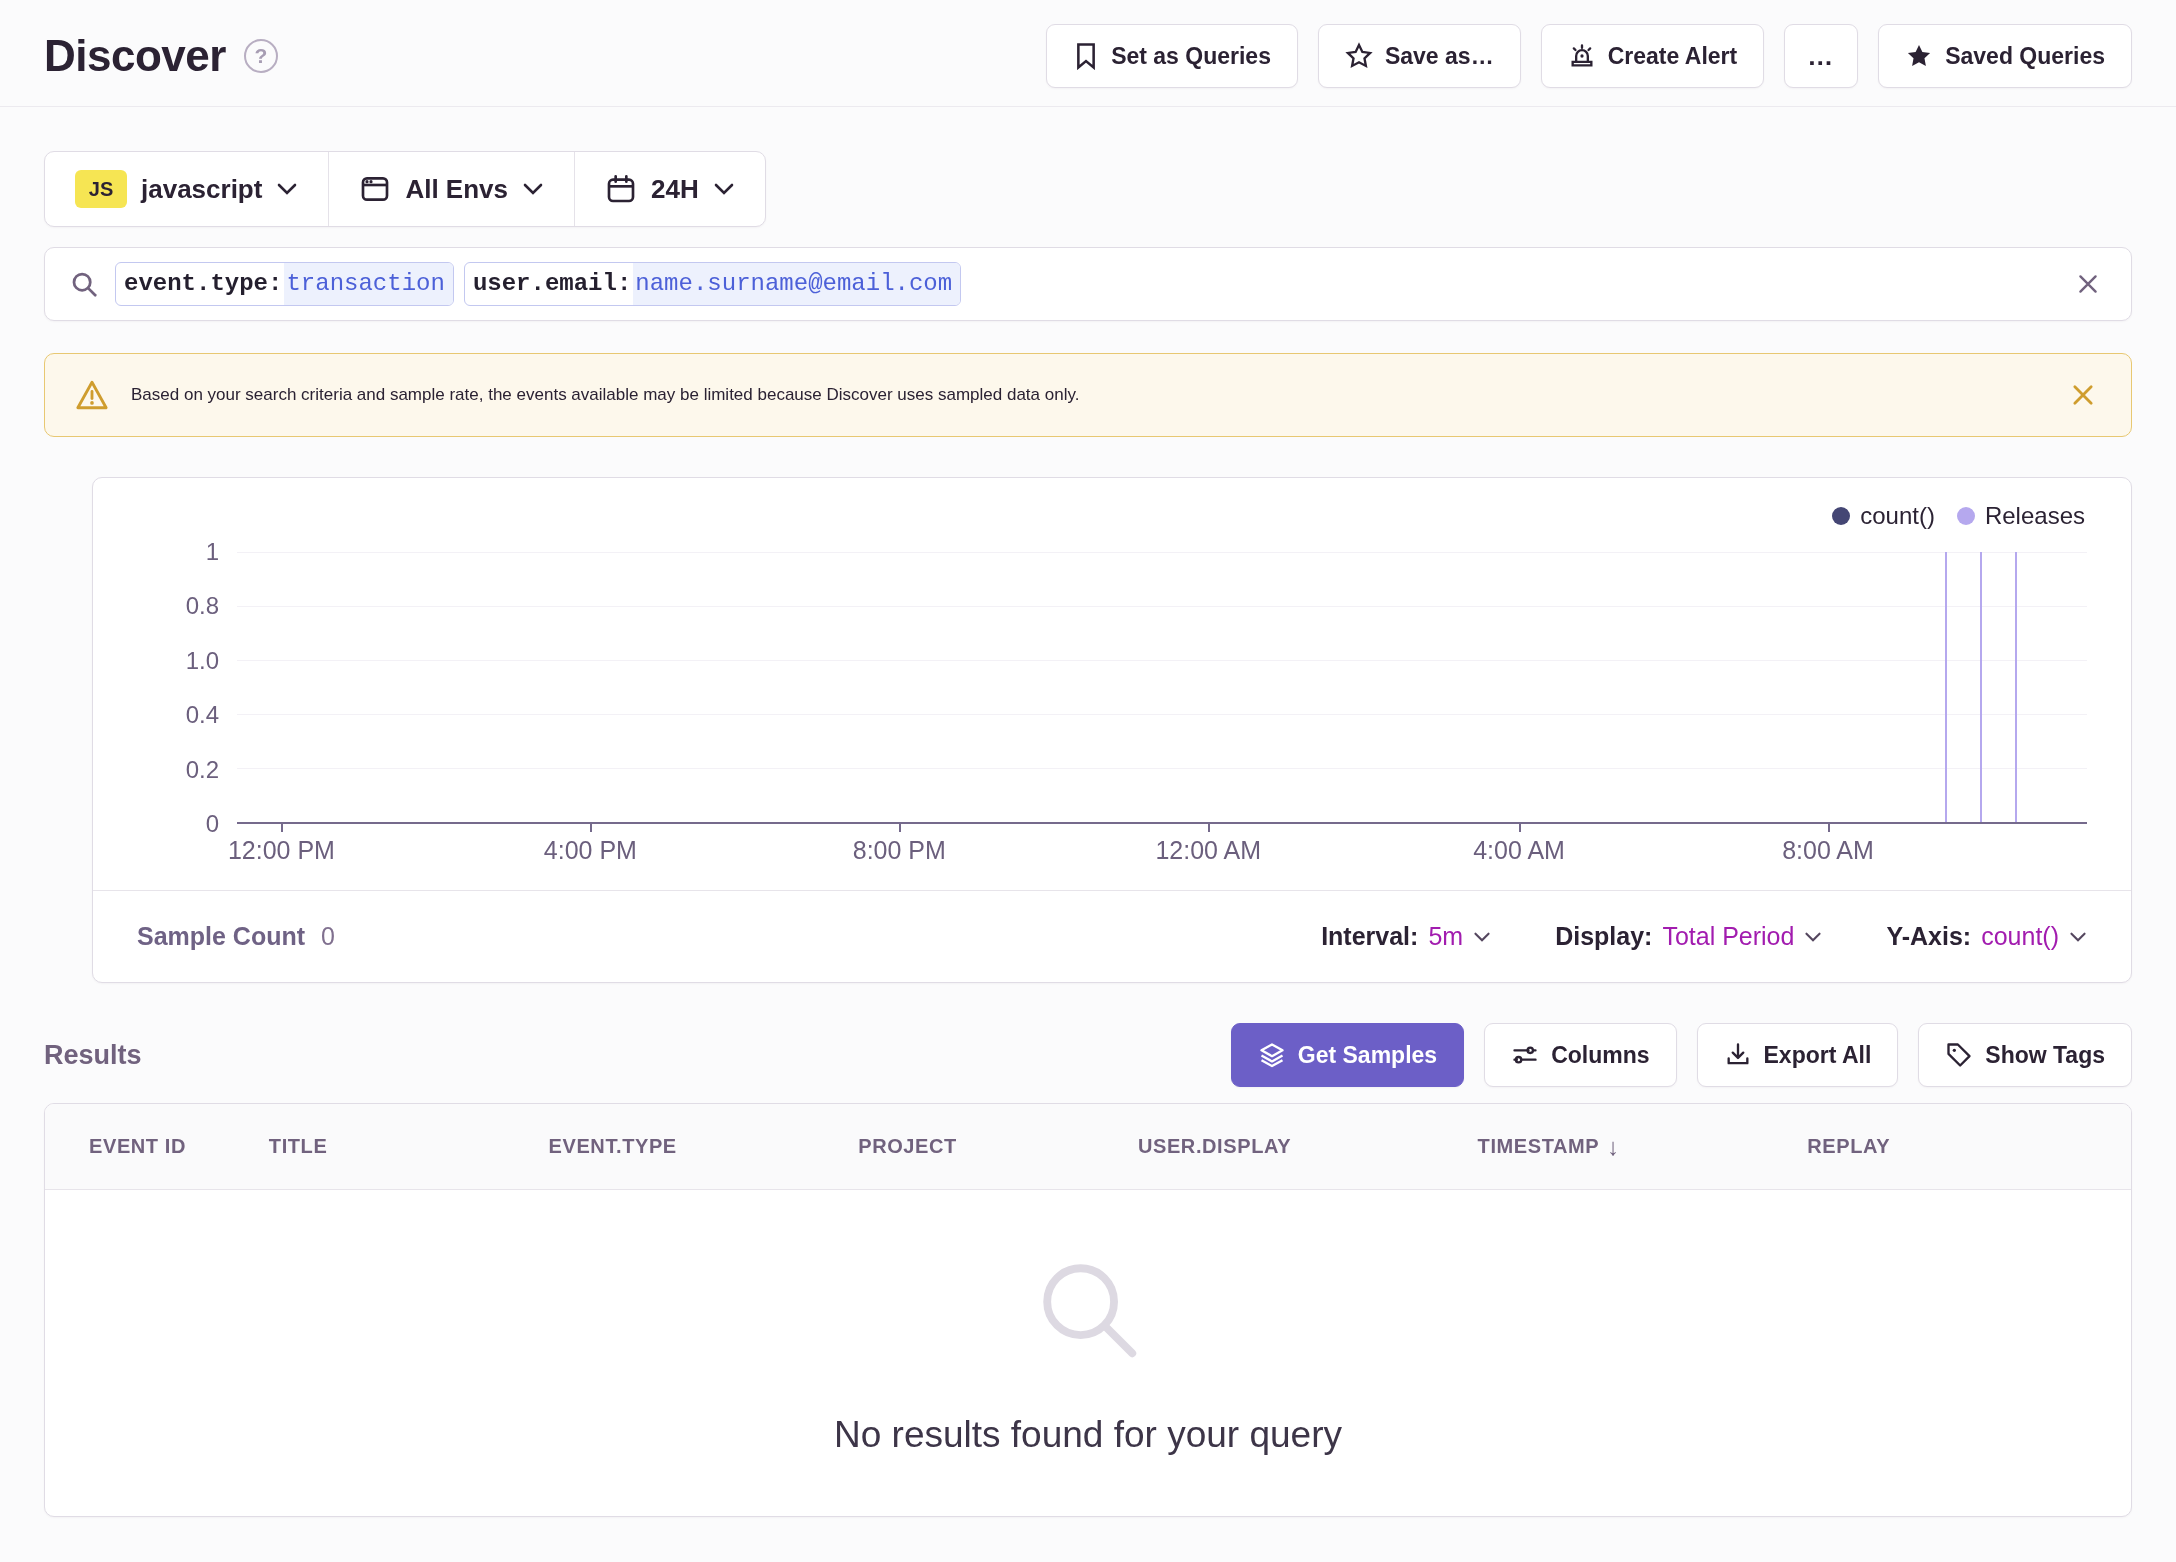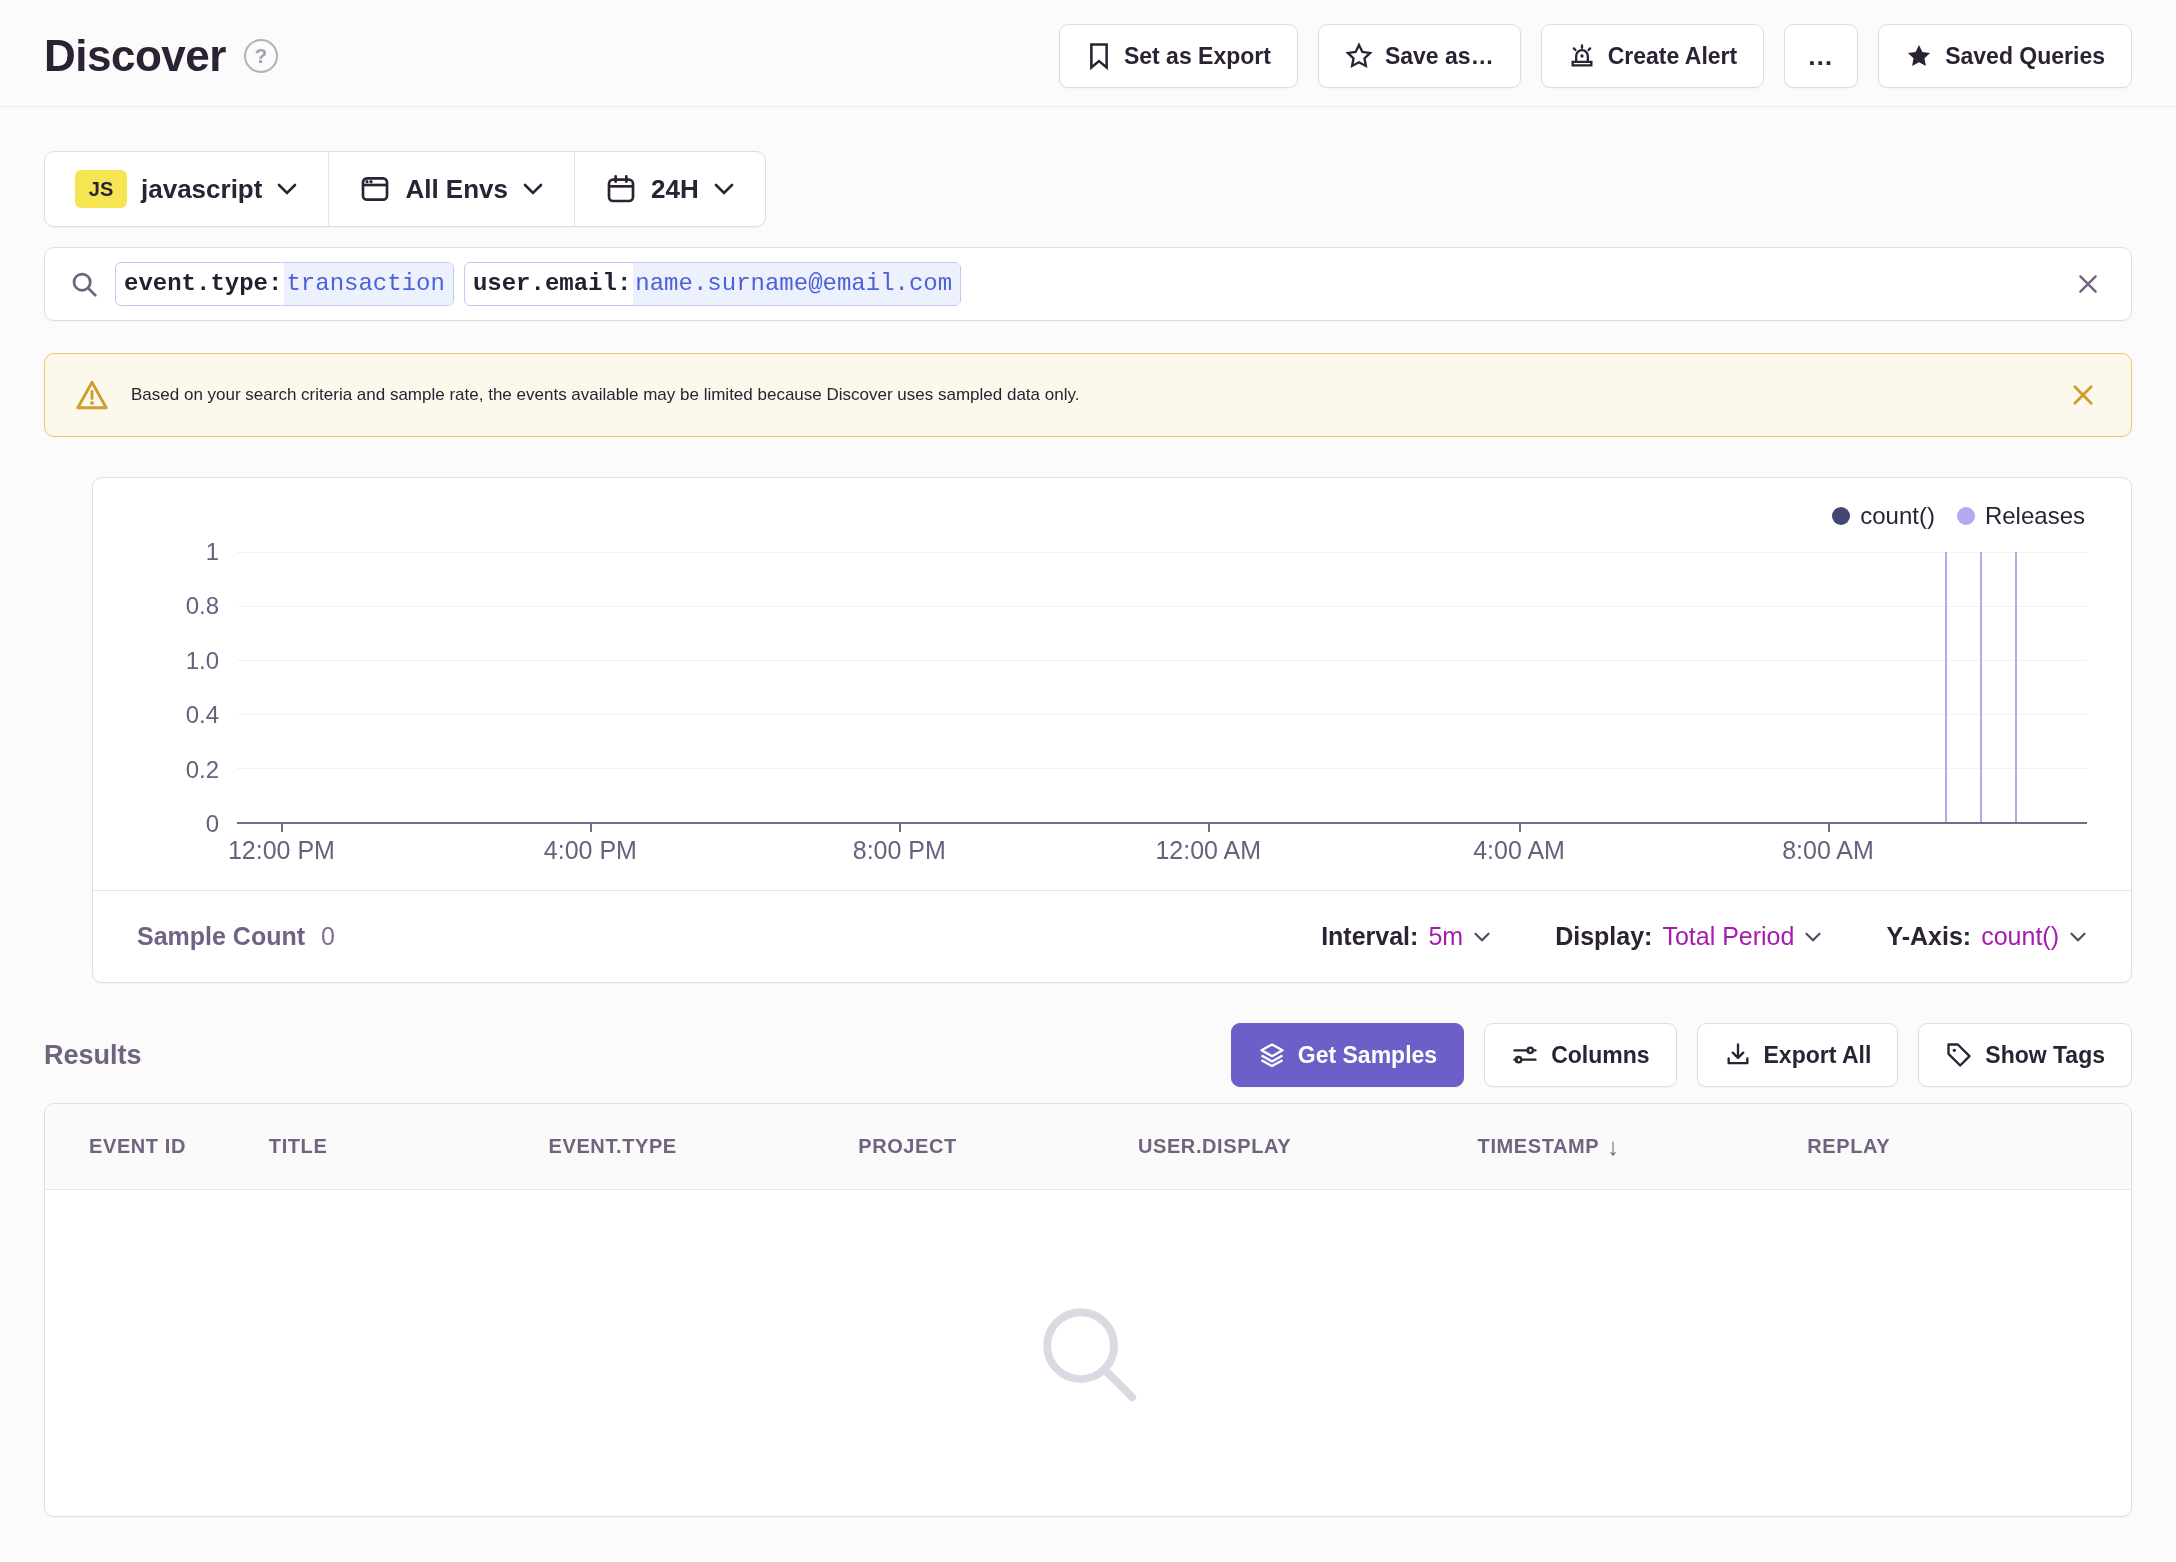--- a/index.html
+++ b/index.html
@@ -186,21 +186,21 @@
     <div class="page-title">Discover</div>
     <div class="help-circle">?</div>
   </div>
   <div class="hdr-buttons">
     <button class="btn">
       <span>
         <svg width="26" height="28" viewBox="0 0 20 22" fill="none" stroke="#2b2233" stroke-width="2">
             <path d="M4 2h12v18l-6-5-6 5z"></path>
           </svg>
       </span>
-      <span>Set as Export</span>
+      <span>Set as Queries</span>
     </button>
     <button class="btn">
       <span>
         <svg width="28" height="28" viewBox="0 0 24 24" fill="none" stroke="#2b2233" stroke-width="2">
             <path d="M12 2.5l2.9 6 6.6.9-4.8 4.6 1.2 6.5L12 17.4l-5.9 3.1 1.2-6.5L2.5 9.4l6.6-.9z"></path>
           </svg>
       </span>
       <span>Save as…</span>
     </button>
     <button class="btn">
@@ -465,16 +465,17 @@
           <span>REPLAY</span>
         </div>
     </div>
     <div class="tbody">
       <span>
         <svg width="118" height="118" viewBox="0 0 24 24" fill="none" stroke="#ddd9e2" stroke-width="1.6" stroke-linecap="round">
             <circle cx="10.5" cy="10.5" r="6.8"></circle>
             <path d="M15.6 15.6L21 21"></path>
           </svg>
       </span>
+      <span class="empty-text">No results found for your query</span>
     </div>
   </div>
 
 </div>
 
 </body></html>

